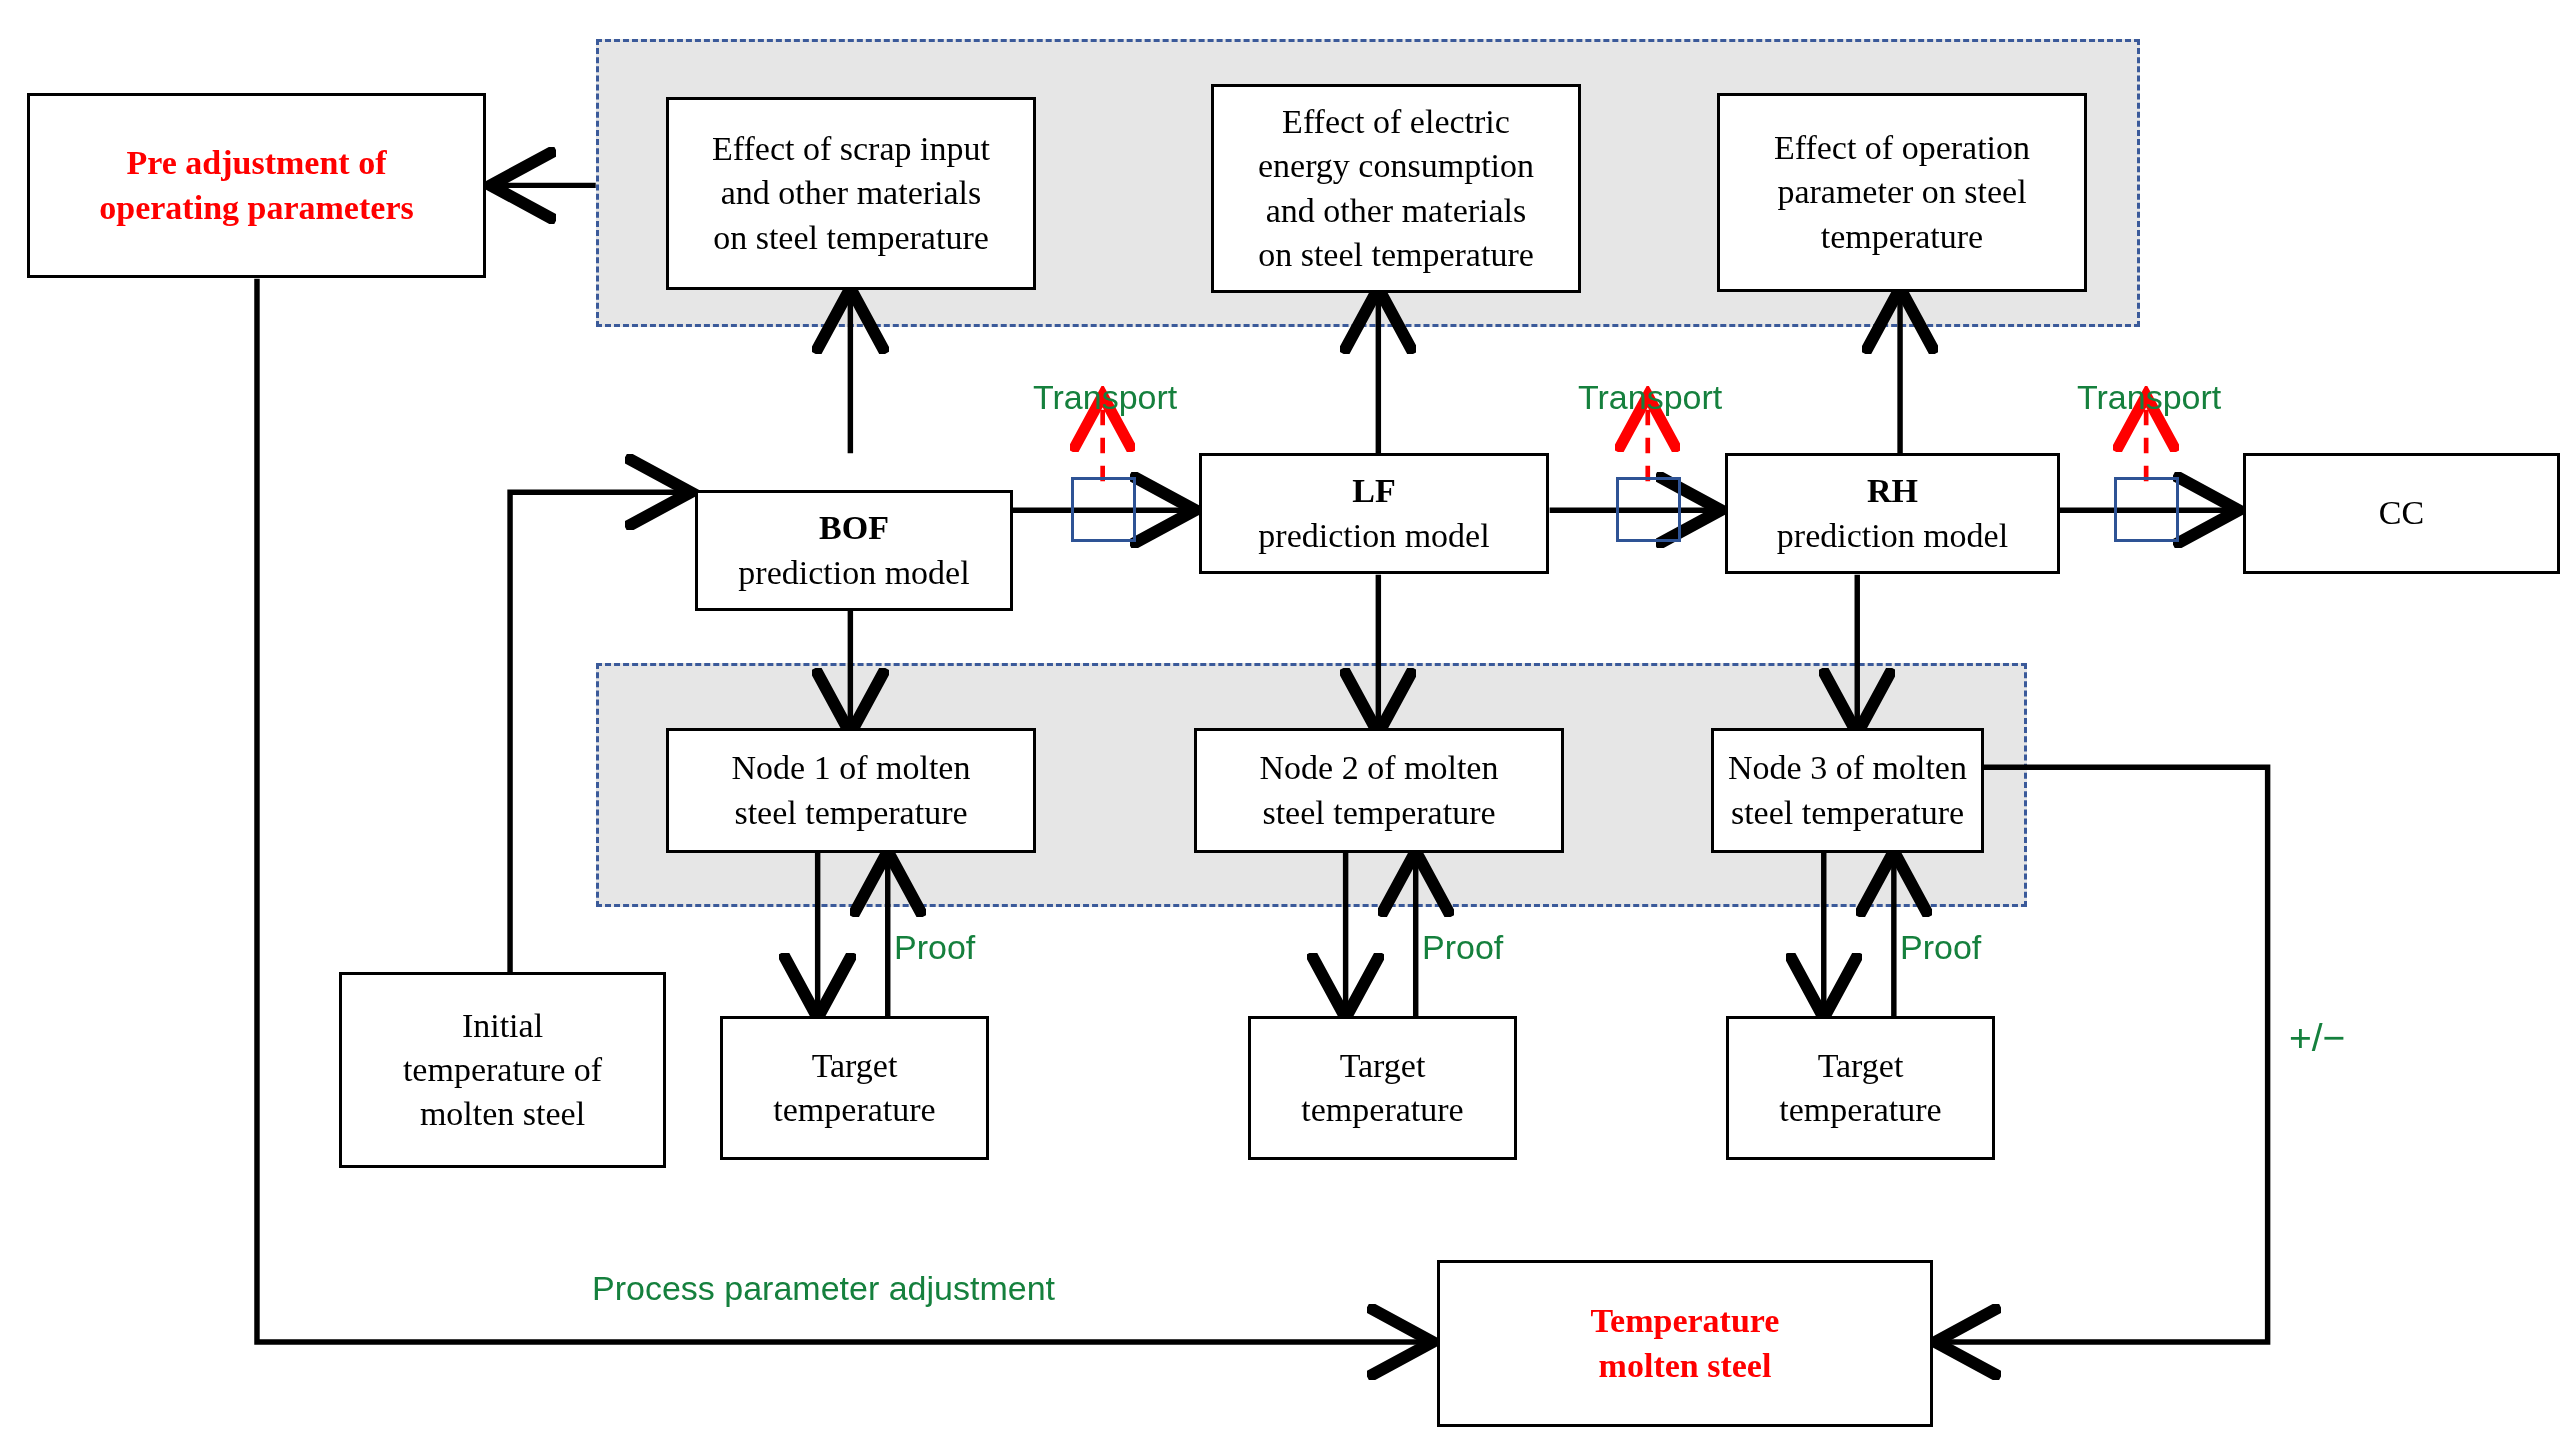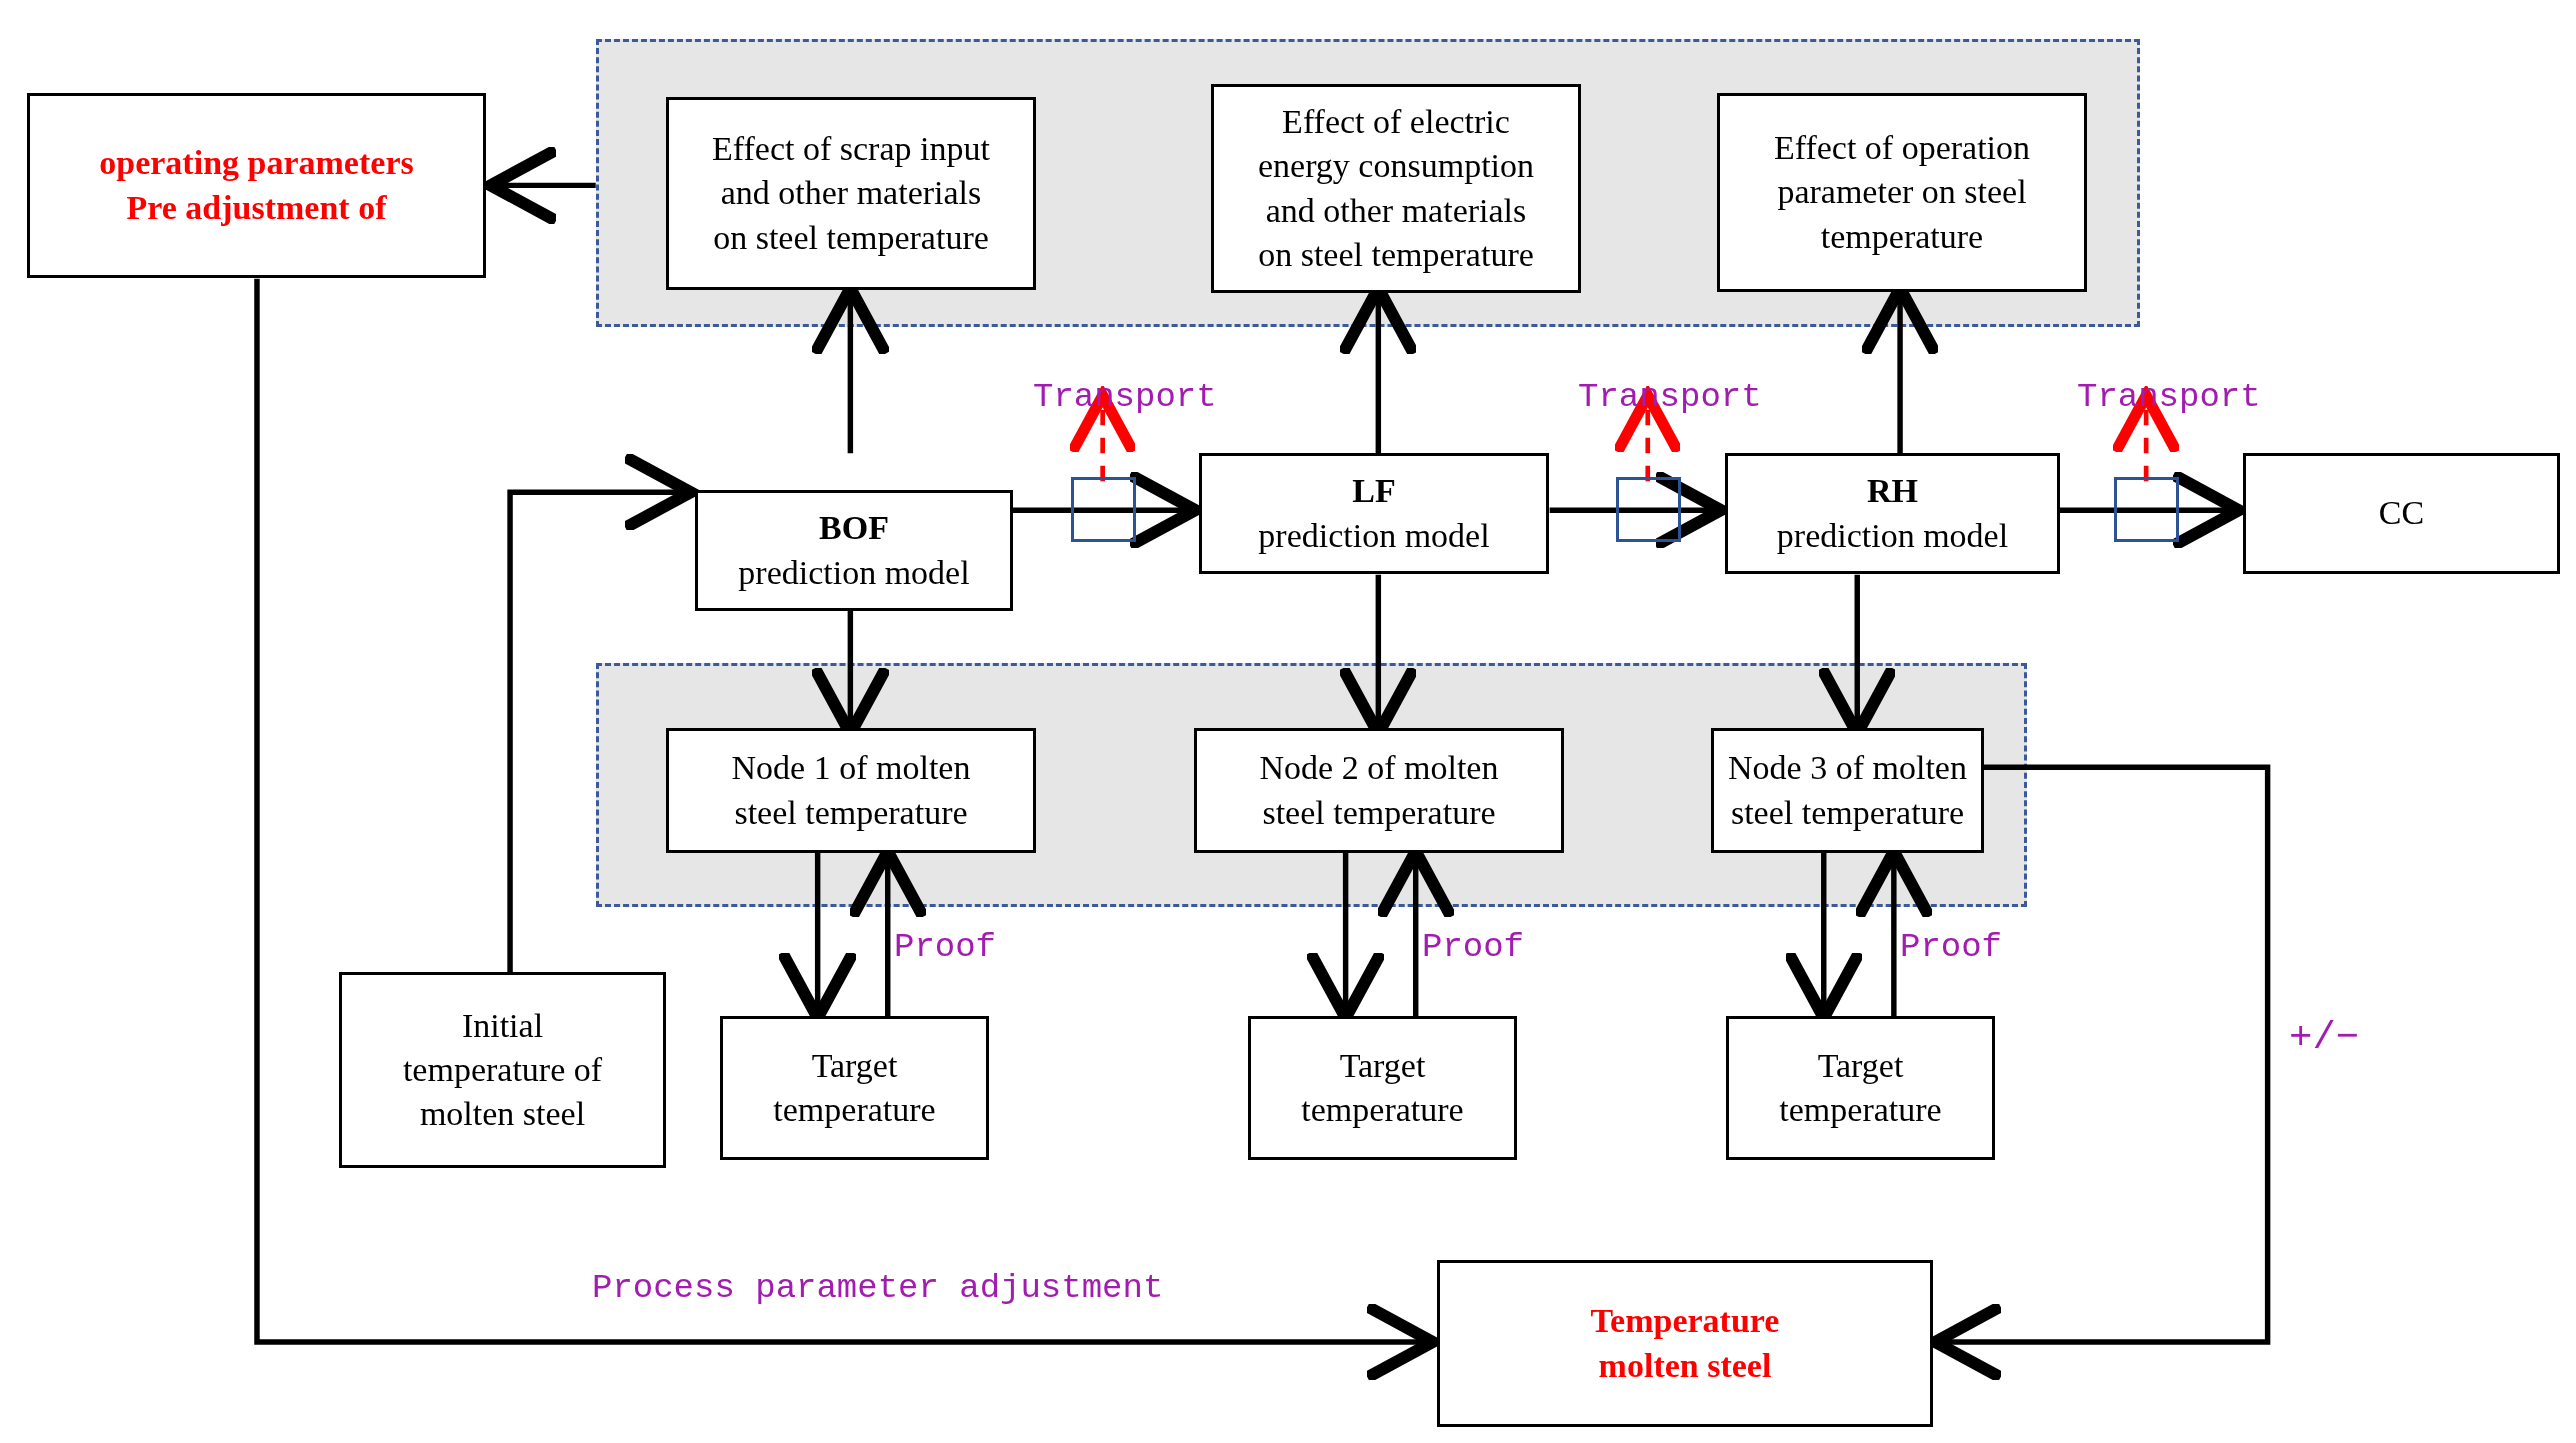--- a/index.html
+++ b/index.html
@@ -46,23 +46,23 @@
   .box .inner { width: 100%; }
   .box .bold-line { font-weight: bold; }
   .gray-region {
     position: absolute;
     box-sizing: border-box;
     background: #e6e6e6;
     border: 3.9px dashed #3b5a9a;
   }
   .freetext {
     position: absolute;
-    font-family: Liberation Mono, monospace;
+    font-family: Liberation Sans, sans-serif;
     font-size: 34px;
-    color: #a21caf;
+    color: #15803d;
     white-space: nowrap;
   }
   .transport-rect {
     position: absolute;
     box-sizing: border-box;
     border: 3.9px solid #2e5395;
     background: transparent;
   }
 </style>
 </head>
@@ -144,22 +144,22 @@
   <div class="freetext" style="left:894px; top:928px;">Proof</div>
   <div class="freetext" style="left:1422px; top:928px;">Proof</div>
   <div class="freetext" style="left:1900px; top:928px;">Proof</div>
 
   <div class="freetext" style="left:2289px; top:1016px; font-size:39px;">+/−</div>
 
   <div class="freetext" style="left:592px; top:1269px;">Process parameter adjustment</div>
 
   <div class="box red" style="left:27px; top:93px; width:459px; height:185px;">
     <div class="inner">
+      <div>Pre adjustment of</div>
       <div>operating parameters</div>
-      <div>Pre adjustment of</div>
     </div>
   </div>
 
   <div class="box" style="left:666px; top:97px; width:370px; height:193px;">
     <div class="inner">
       <div>Effect of scrap input</div>
       <div>and other materials</div>
       <div>on steel temperature</div>
     </div>
   </div>

